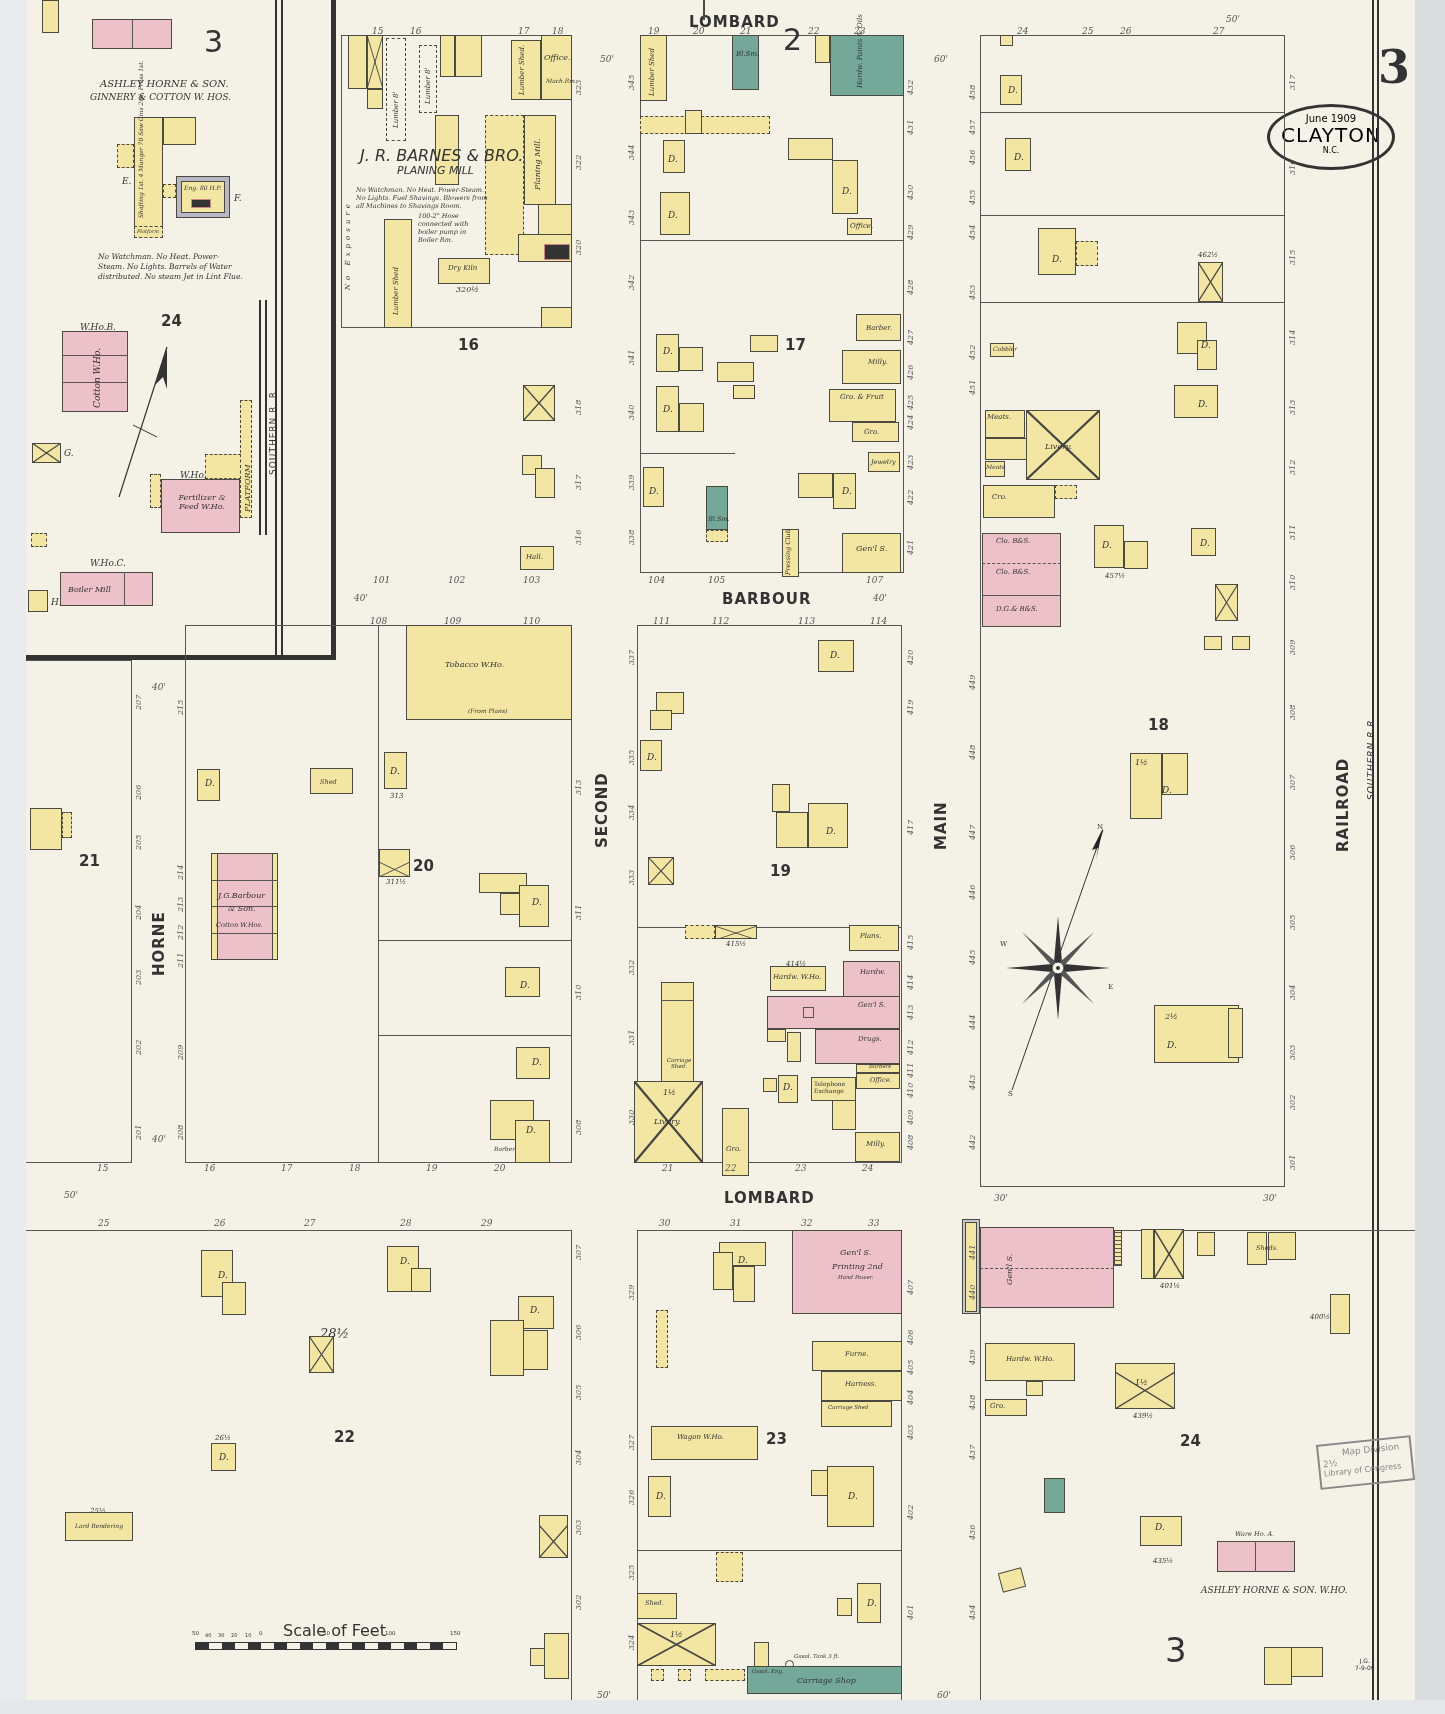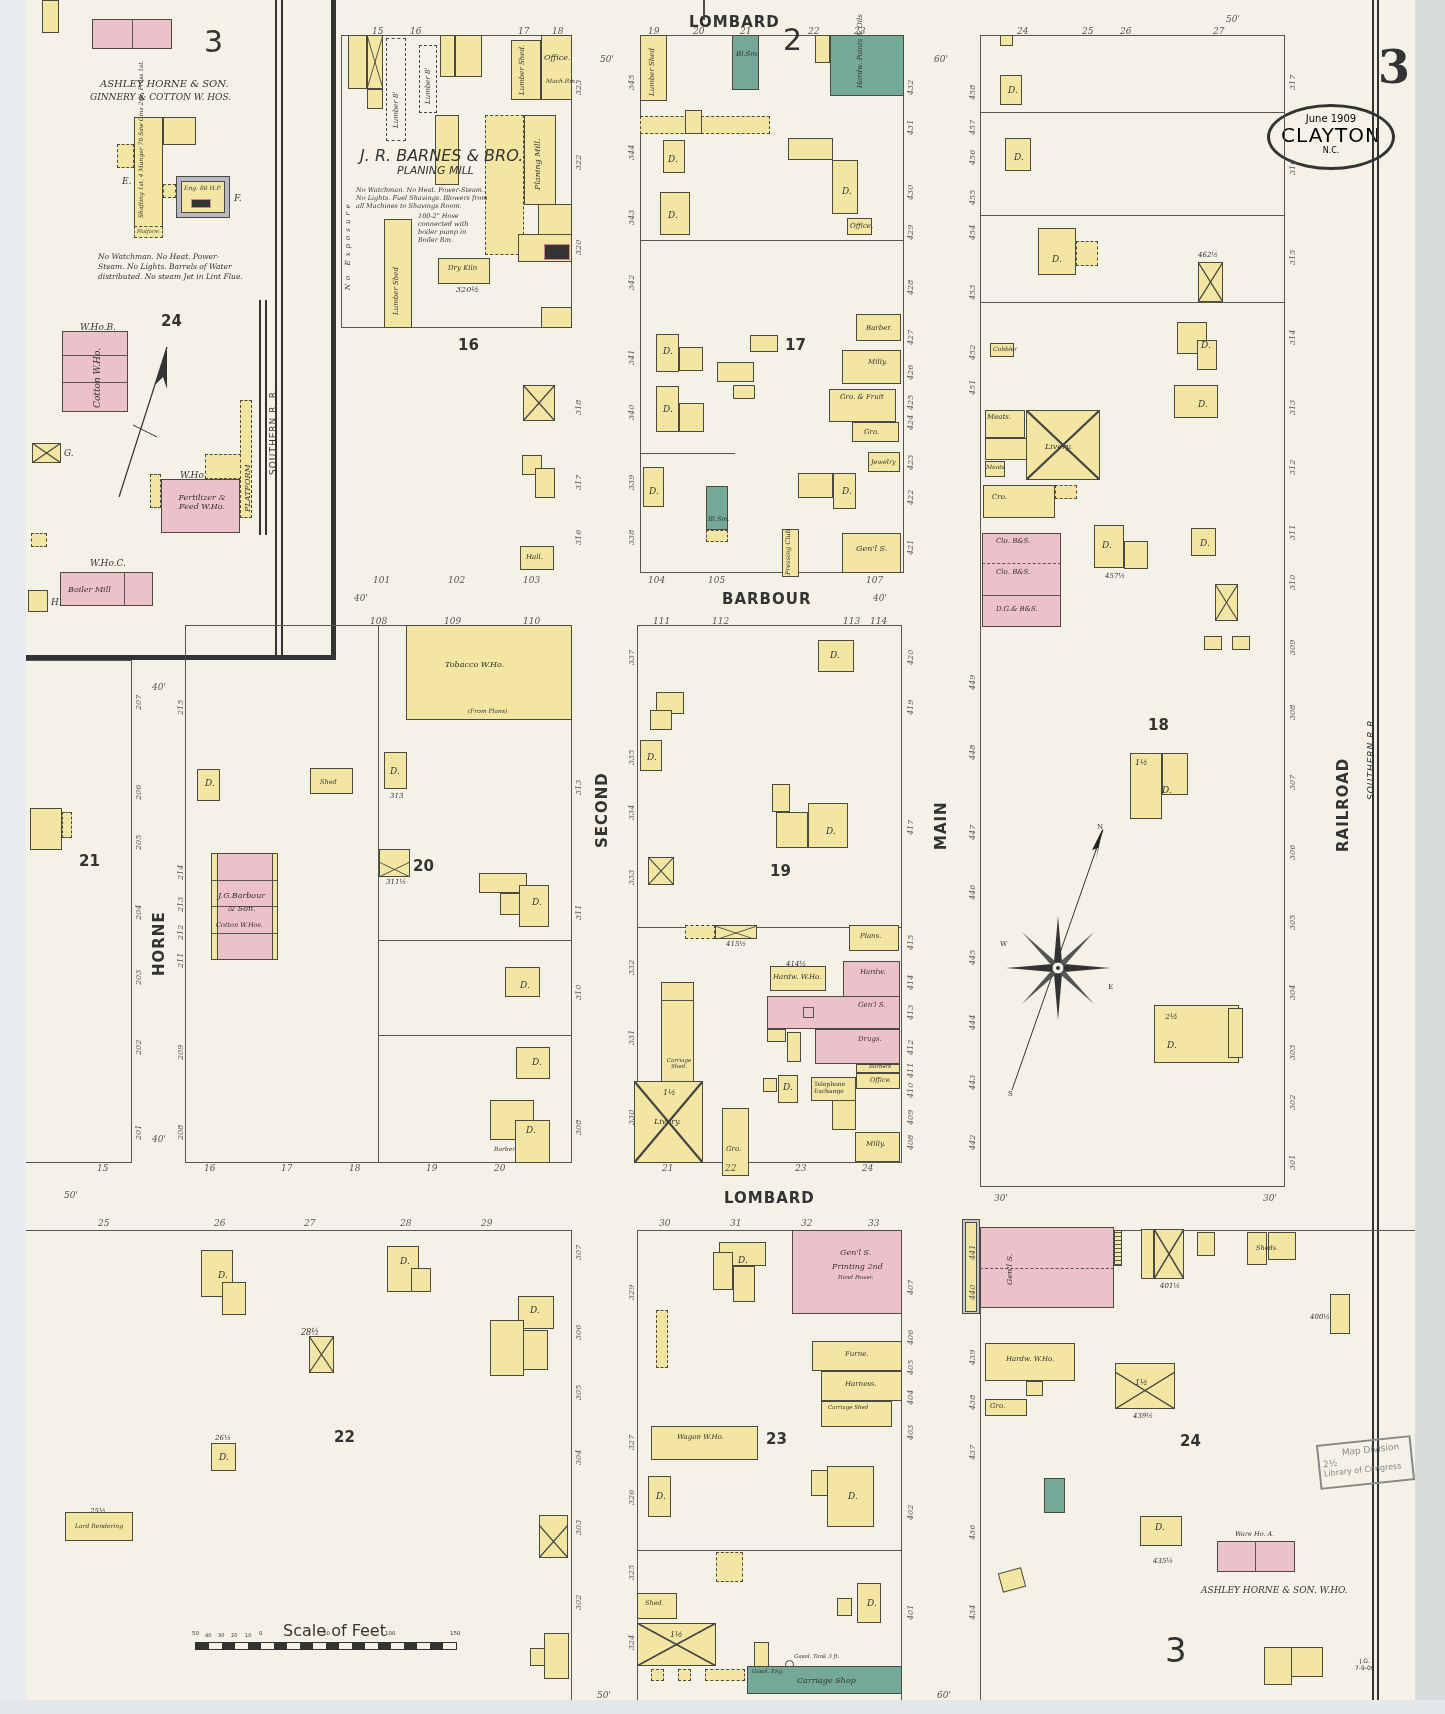--- a/index.html
+++ b/index.html
@@ -426,21 +426,21 @@
 <div class="b dash" style="left:62px;top:812px;width:10px;height:26px;"></div>
 
 <div class="block" style="left:26px;top:1230px;width:546px;height:484px;border-left:none;border-bottom:none;"></div>
 <div class="blocknum" style="left:334px;top:1428px;">22</div>
 <div class="b" style="left:201px;top:1250px;width:32px;height:47px;"></div>
 <div class="b" style="left:222px;top:1282px;width:24px;height:33px;"></div>
 <div class="lbl" style="left:218px;top:1270px;">D.</div>
 <div class="b" style="left:387px;top:1246px;width:32px;height:46px;"></div>
 <div class="b" style="left:411px;top:1268px;width:20px;height:24px;"></div>
 <div class="lbl" style="left:400px;top:1256px;">D.</div>
-<div class="lbl" style="left:301px;top:1326px;font-size:10px;font-family:Liberation Serif, serif;">28½</div>
+<div class="lbl" style="left:320px;top:1326px;font-size:13px;">28½</div>
 <div class="b" style="left:309px;top:1336px;width:25px;height:37px;"></div>
 <div class="xmark" style="left:309px;top:1336px;width:25px;height:37px;"><svg viewBox="0 0 10 10" preserveAspectRatio="none">
       <line x1="0" y1="0" x2="10" y2="10" stroke="#444" stroke-width="0.4"></line>
       <line x1="10" y1="0" x2="0" y2="10" stroke="#444" stroke-width="0.4"></line>
     </svg></div>
 <div class="b" style="left:518px;top:1296px;width:36px;height:33px;"></div>
 <div class="b" style="left:490px;top:1320px;width:34px;height:56px;"></div>
 <div class="b" style="left:523px;top:1330px;width:25px;height:40px;"></div>
 <div class="lbl" style="left:530px;top:1305px;">D.</div>
 <div class="lbl" style="left:215px;top:1434px;font-size:7px;">26½</div>
@@ -588,21 +588,21 @@
 <div class="lotnum" style="left:448px;top:575px;">102</div>
 <div class="lotnum" style="left:523px;top:575px;">103</div>
 <div class="lotnum" style="left:648px;top:575px;">104</div>
 <div class="lotnum" style="left:708px;top:575px;">105</div>
 <div class="lotnum" style="left:866px;top:575px;">107</div>
 <div class="lotnum" style="left:370px;top:616px;">108</div>
 <div class="lotnum" style="left:444px;top:616px;">109</div>
 <div class="lotnum" style="left:523px;top:616px;">110</div>
 <div class="lotnum" style="left:653px;top:616px;">111</div>
 <div class="lotnum" style="left:712px;top:616px;">112</div>
-<div class="lotnum" style="left:798px;top:616px;margin-left:45px;">113</div>
+<div class="lotnum" style="left:798px;top:616px;">113</div>
 <div class="lotnum" style="left:870px;top:616px;">114</div>
 
 <div class="lotnum" style="left:97px;top:1163px;">15</div>
 <div class="lotnum" style="left:204px;top:1163px;">16</div>
 <div class="lotnum" style="left:281px;top:1163px;">17</div>
 <div class="lotnum" style="left:349px;top:1163px;">18</div>
 <div class="lotnum" style="left:426px;top:1163px;">19</div>
 <div class="lotnum" style="left:494px;top:1163px;">20</div>
 <div class="lotnum" style="left:662px;top:1163px;">21</div>
 <div class="lotnum" style="left:725px;top:1163px;">22</div>

